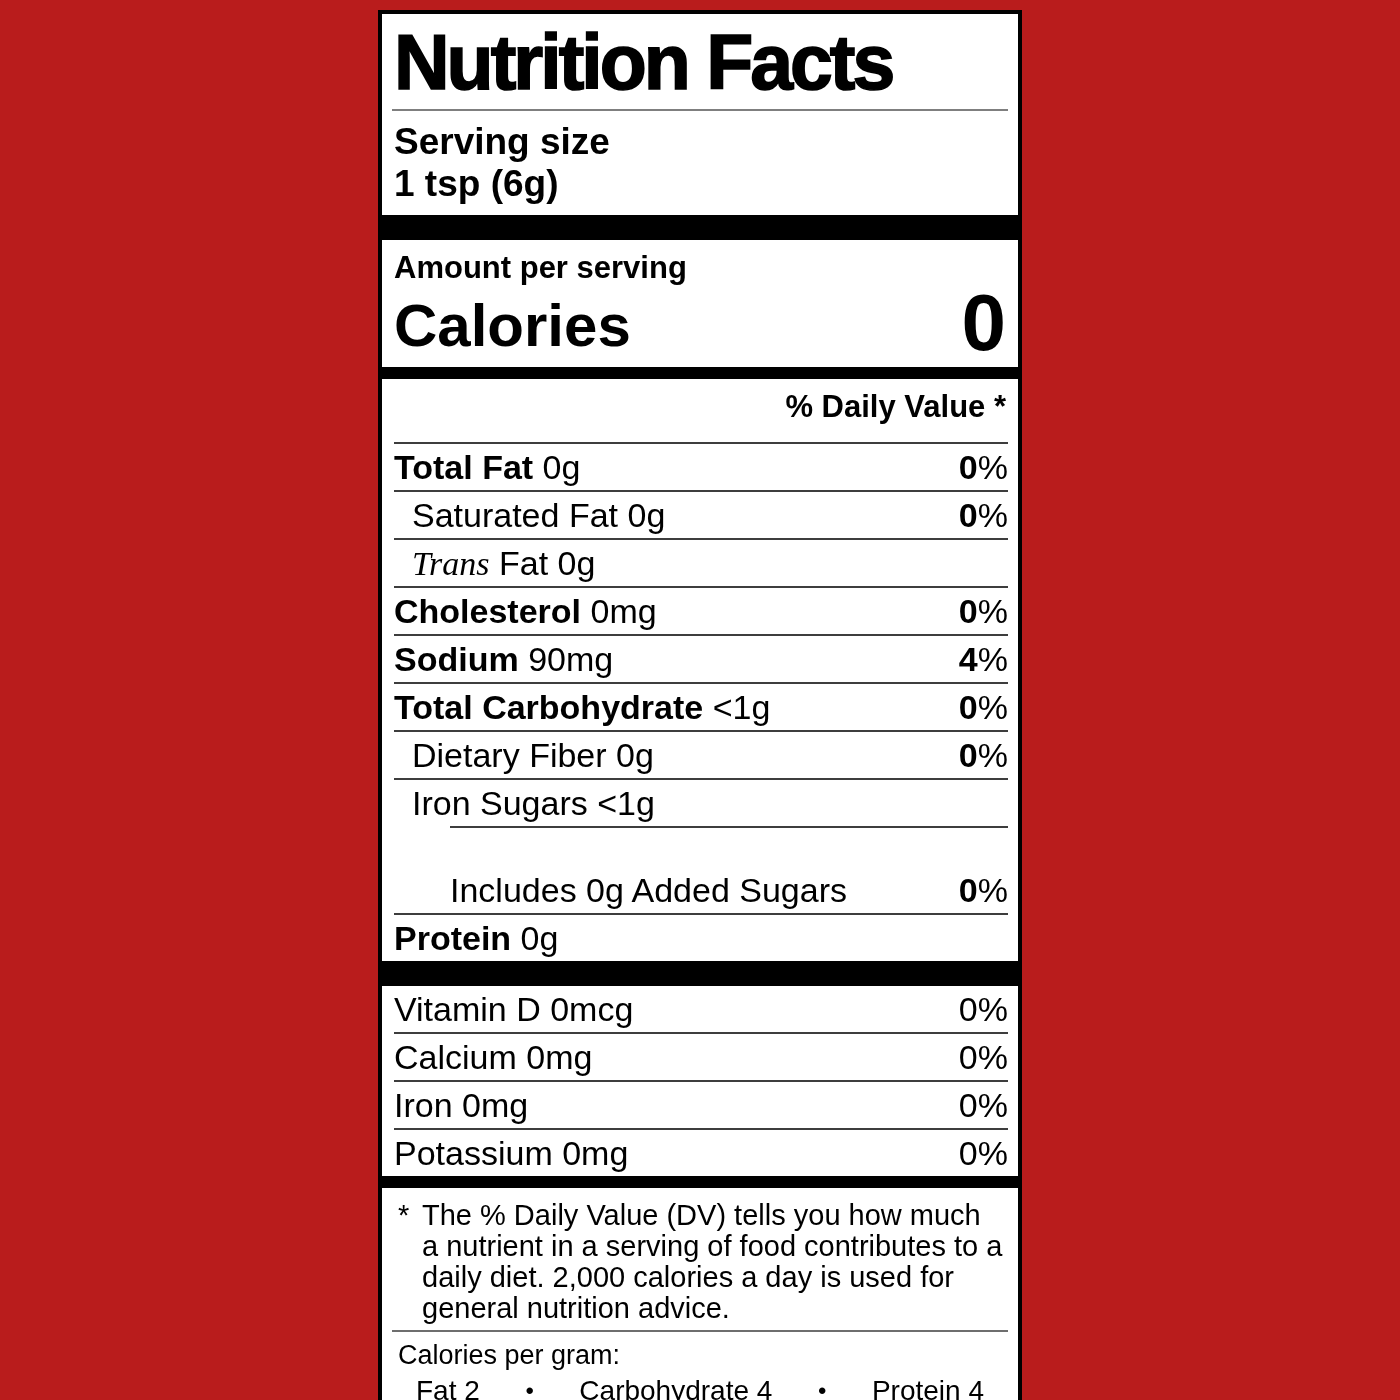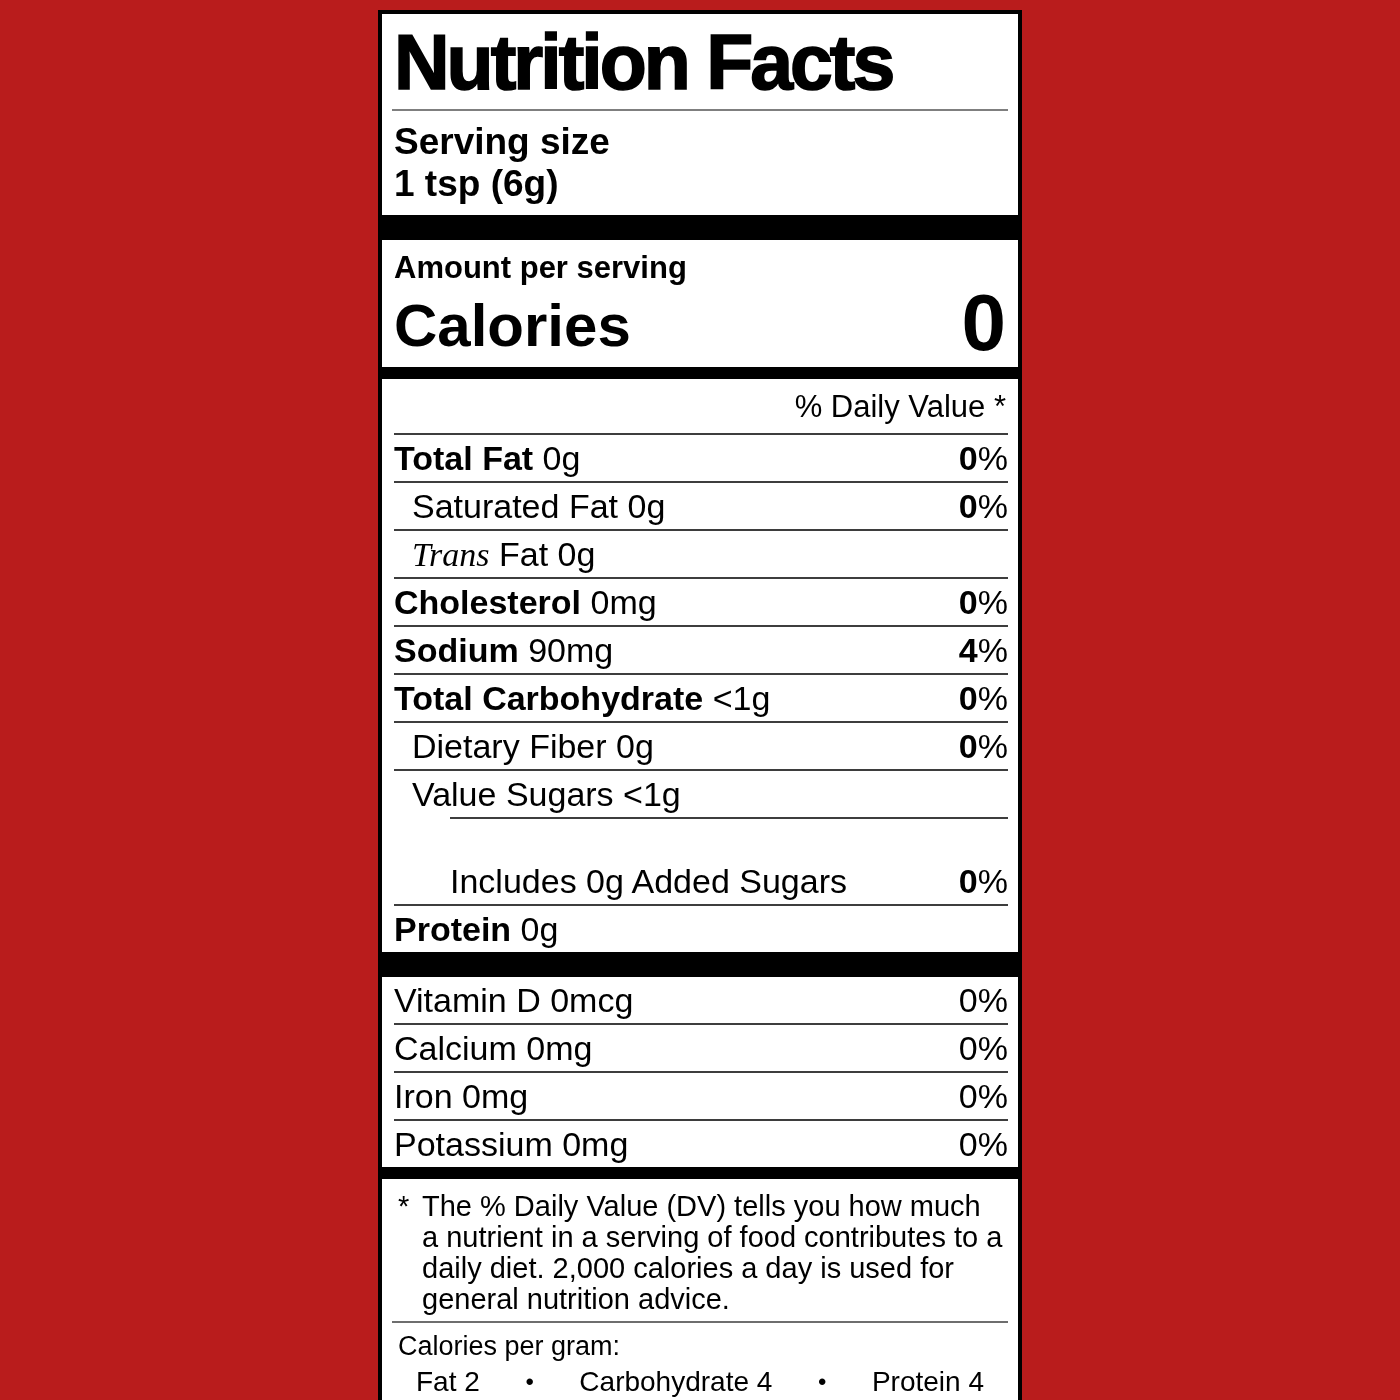--- a/index.html
+++ b/index.html
@@ -63,23 +63,23 @@
   .cal-row {
     display: flex;
     justify-content: space-between;
     align-items: flex-end;
     padding: 0 12px 8px 12px;
   }
   .cal-label { font-size: 60px; font-weight: bold; line-height: 1.1; }
   .cal-value { font-size: 80px; font-weight: bold; line-height: 0.92; }
   .dv-header {
     text-align: right;
-    font-weight: normal;
+    font-weight: bold;
     font-size: 31px;
-    padding: 10px 12px 8px 0;
+    padding: 10px 12px 17px 0;
   }
   .hairline {
     height: 2px;
     background: #3d3d3d;
     margin: 0 10px 0 12px;
   }
   .hairline.ind { margin-left: 68px; }
   .hairline.gray { background: #6e6e6e; margin: 0 10px; }
   .row {
     display: flex;
@@ -173,21 +173,21 @@
           <span class="name"><span class="lbl b">Total Carbohydrate</span> <span class="amt">&lt;1g</span></span>
           <span class="dv"><span class="num b">0</span><span class="sign">%</span></span>
         </div>
         <div class="hairline"></div>
         <div class="row ind1">
           <span class="name"><span class="lbl">Dietary Fiber</span> <span class="amt">0g</span></span>
           <span class="dv"><span class="num b">0</span><span class="sign">%</span></span>
         </div>
         <div class="hairline"></div>
         <div class="row ind1">
-          <span class="name"><span class="lbl">Value Sugars</span> <span class="amt">&lt;1g</span></span>
+          <span class="name"><span class="lbl">Iron Sugars</span> <span class="amt">&lt;1g</span></span>
         </div>
         <div class="hairline ind"></div>
         <div class="row ind2">
           <span class="name"><span class="lbl">Includes 0g Added Sugars</span></span>
           <span class="dv"><span class="num b">0</span><span class="sign">%</span></span>
         </div>
         <div class="hairline"></div>
         <div class="row">
           <span class="name"><span class="lbl b">Protein</span> <span class="amt">0g</span></span>
         </div>

